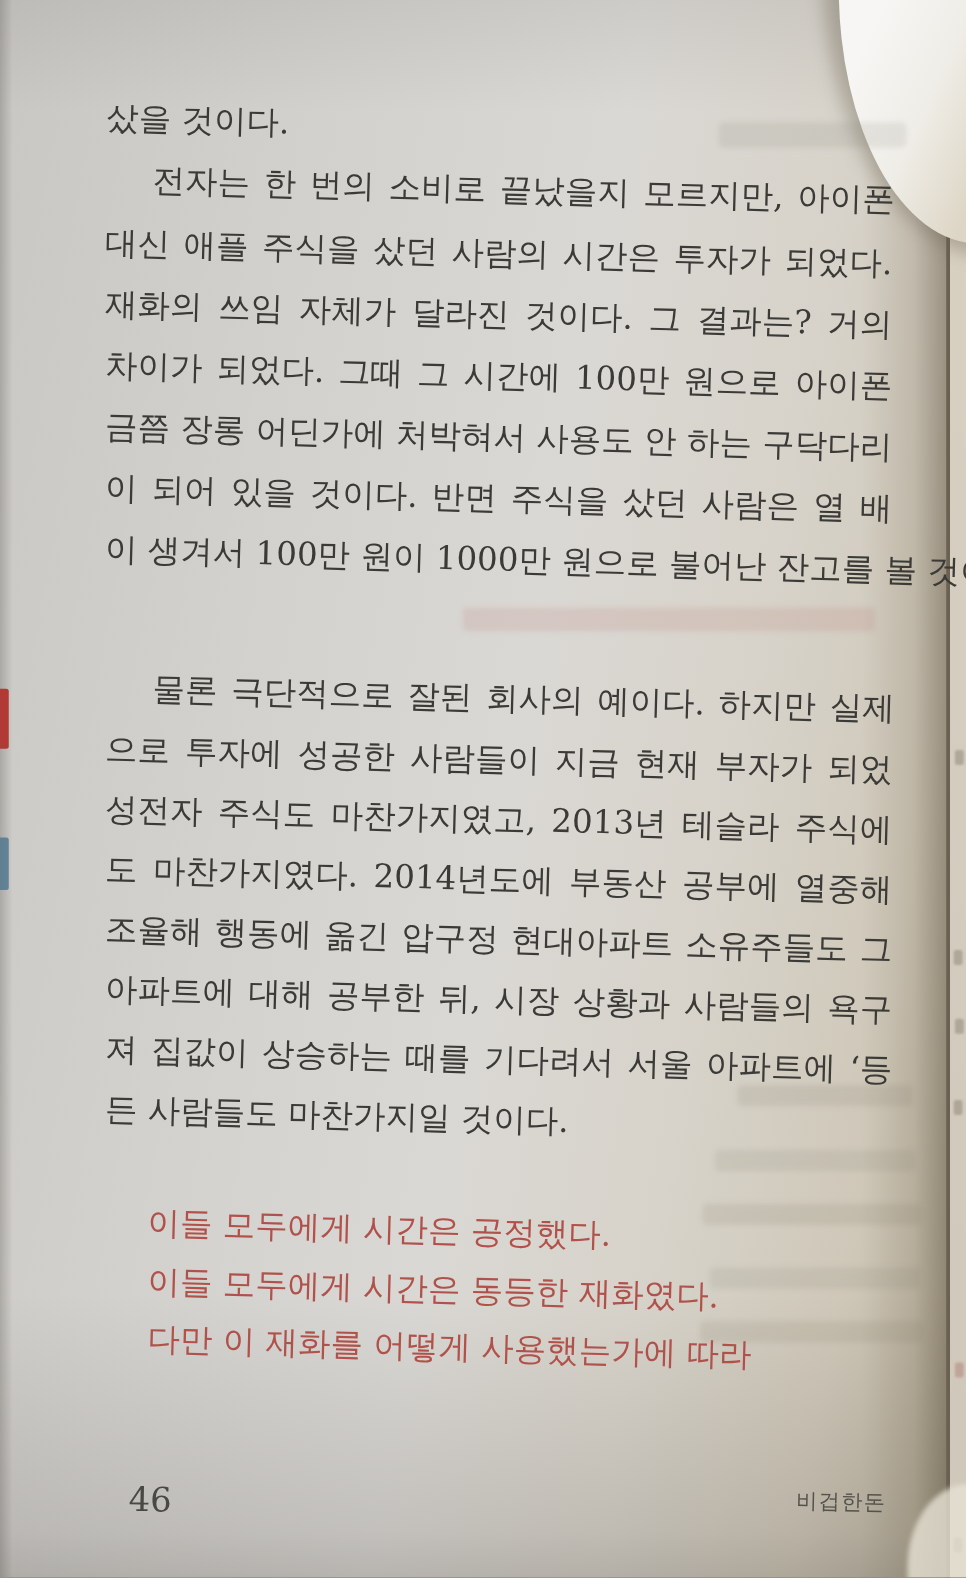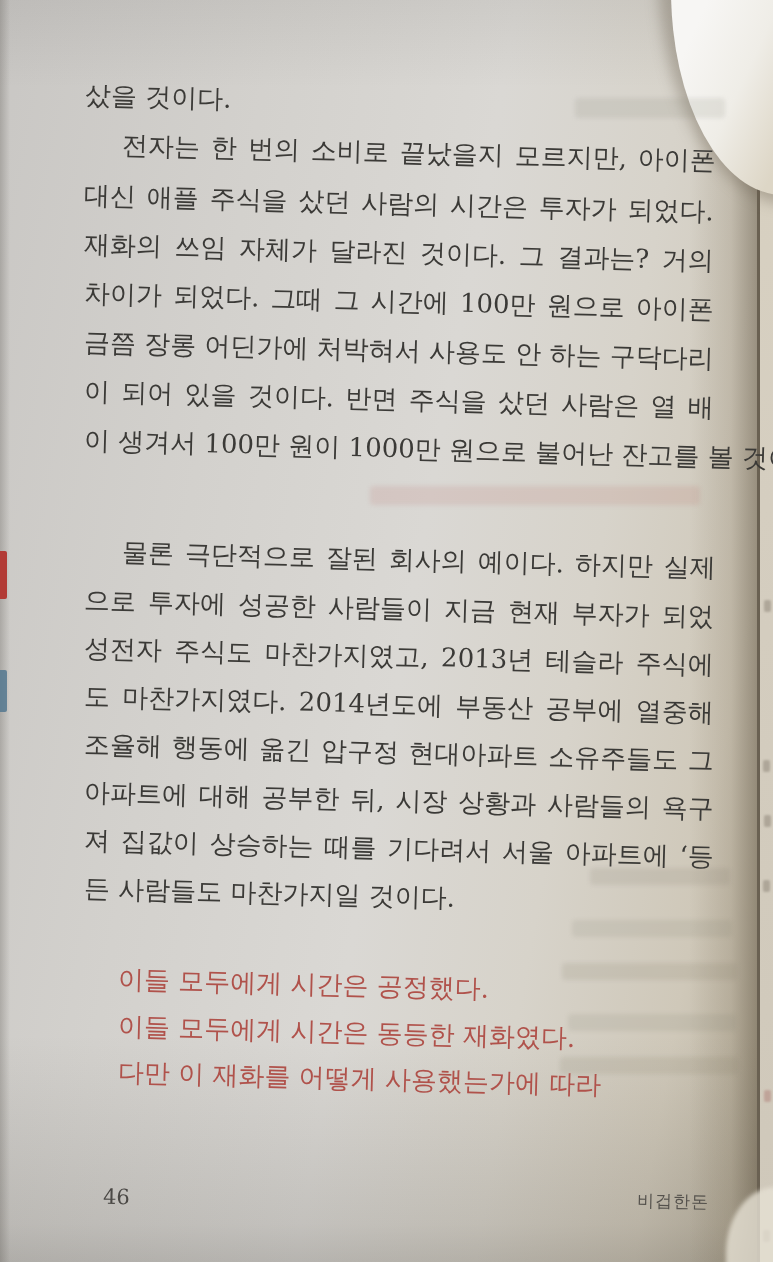--- a/index.html
+++ b/index.html
@@ -29,21 +29,21 @@
   .tab-blue{top:670px;height:42px;background:#547890;opacity:.85;}
   .corner-br{position:absolute;right:-8px;bottom:-20px;width:55px;height:95px;
     border-top-left-radius:90% 70%;background:#e6e1d4;opacity:.8;filter:blur(2px);}
   
   .ghost{position:absolute;border-radius:4px;filter:blur(2.2px);}
   
   .ln{position:absolute;font-size:26px;line-height:34px;color:#3b3a37;
       transform:rotate(1.5deg);transform-origin:left center;white-space:nowrap;}
   .jst{white-space:normal;text-align:justify;text-align-last:justify;overflow:hidden;height:36px;}
   .red{color:#b0524b;}
-  .pgnum{position:absolute;font-size:21px;color:#4a4845;transform:rotate(1deg);}
+  .pgnum{position:absolute;font-size:27px;color:#4a4845;transform:rotate(1deg);}
   .runtitle{position:absolute;font-size:17px;color:#55524d;transform:rotate(1.2deg);letter-spacing:1px;}
 </style>
 </head>
 <body>
 
 <div class="stage">
 
   <div class="gutter-shade"></div>
   <div class="gutter-line"></div>
   <div class="next-page">

